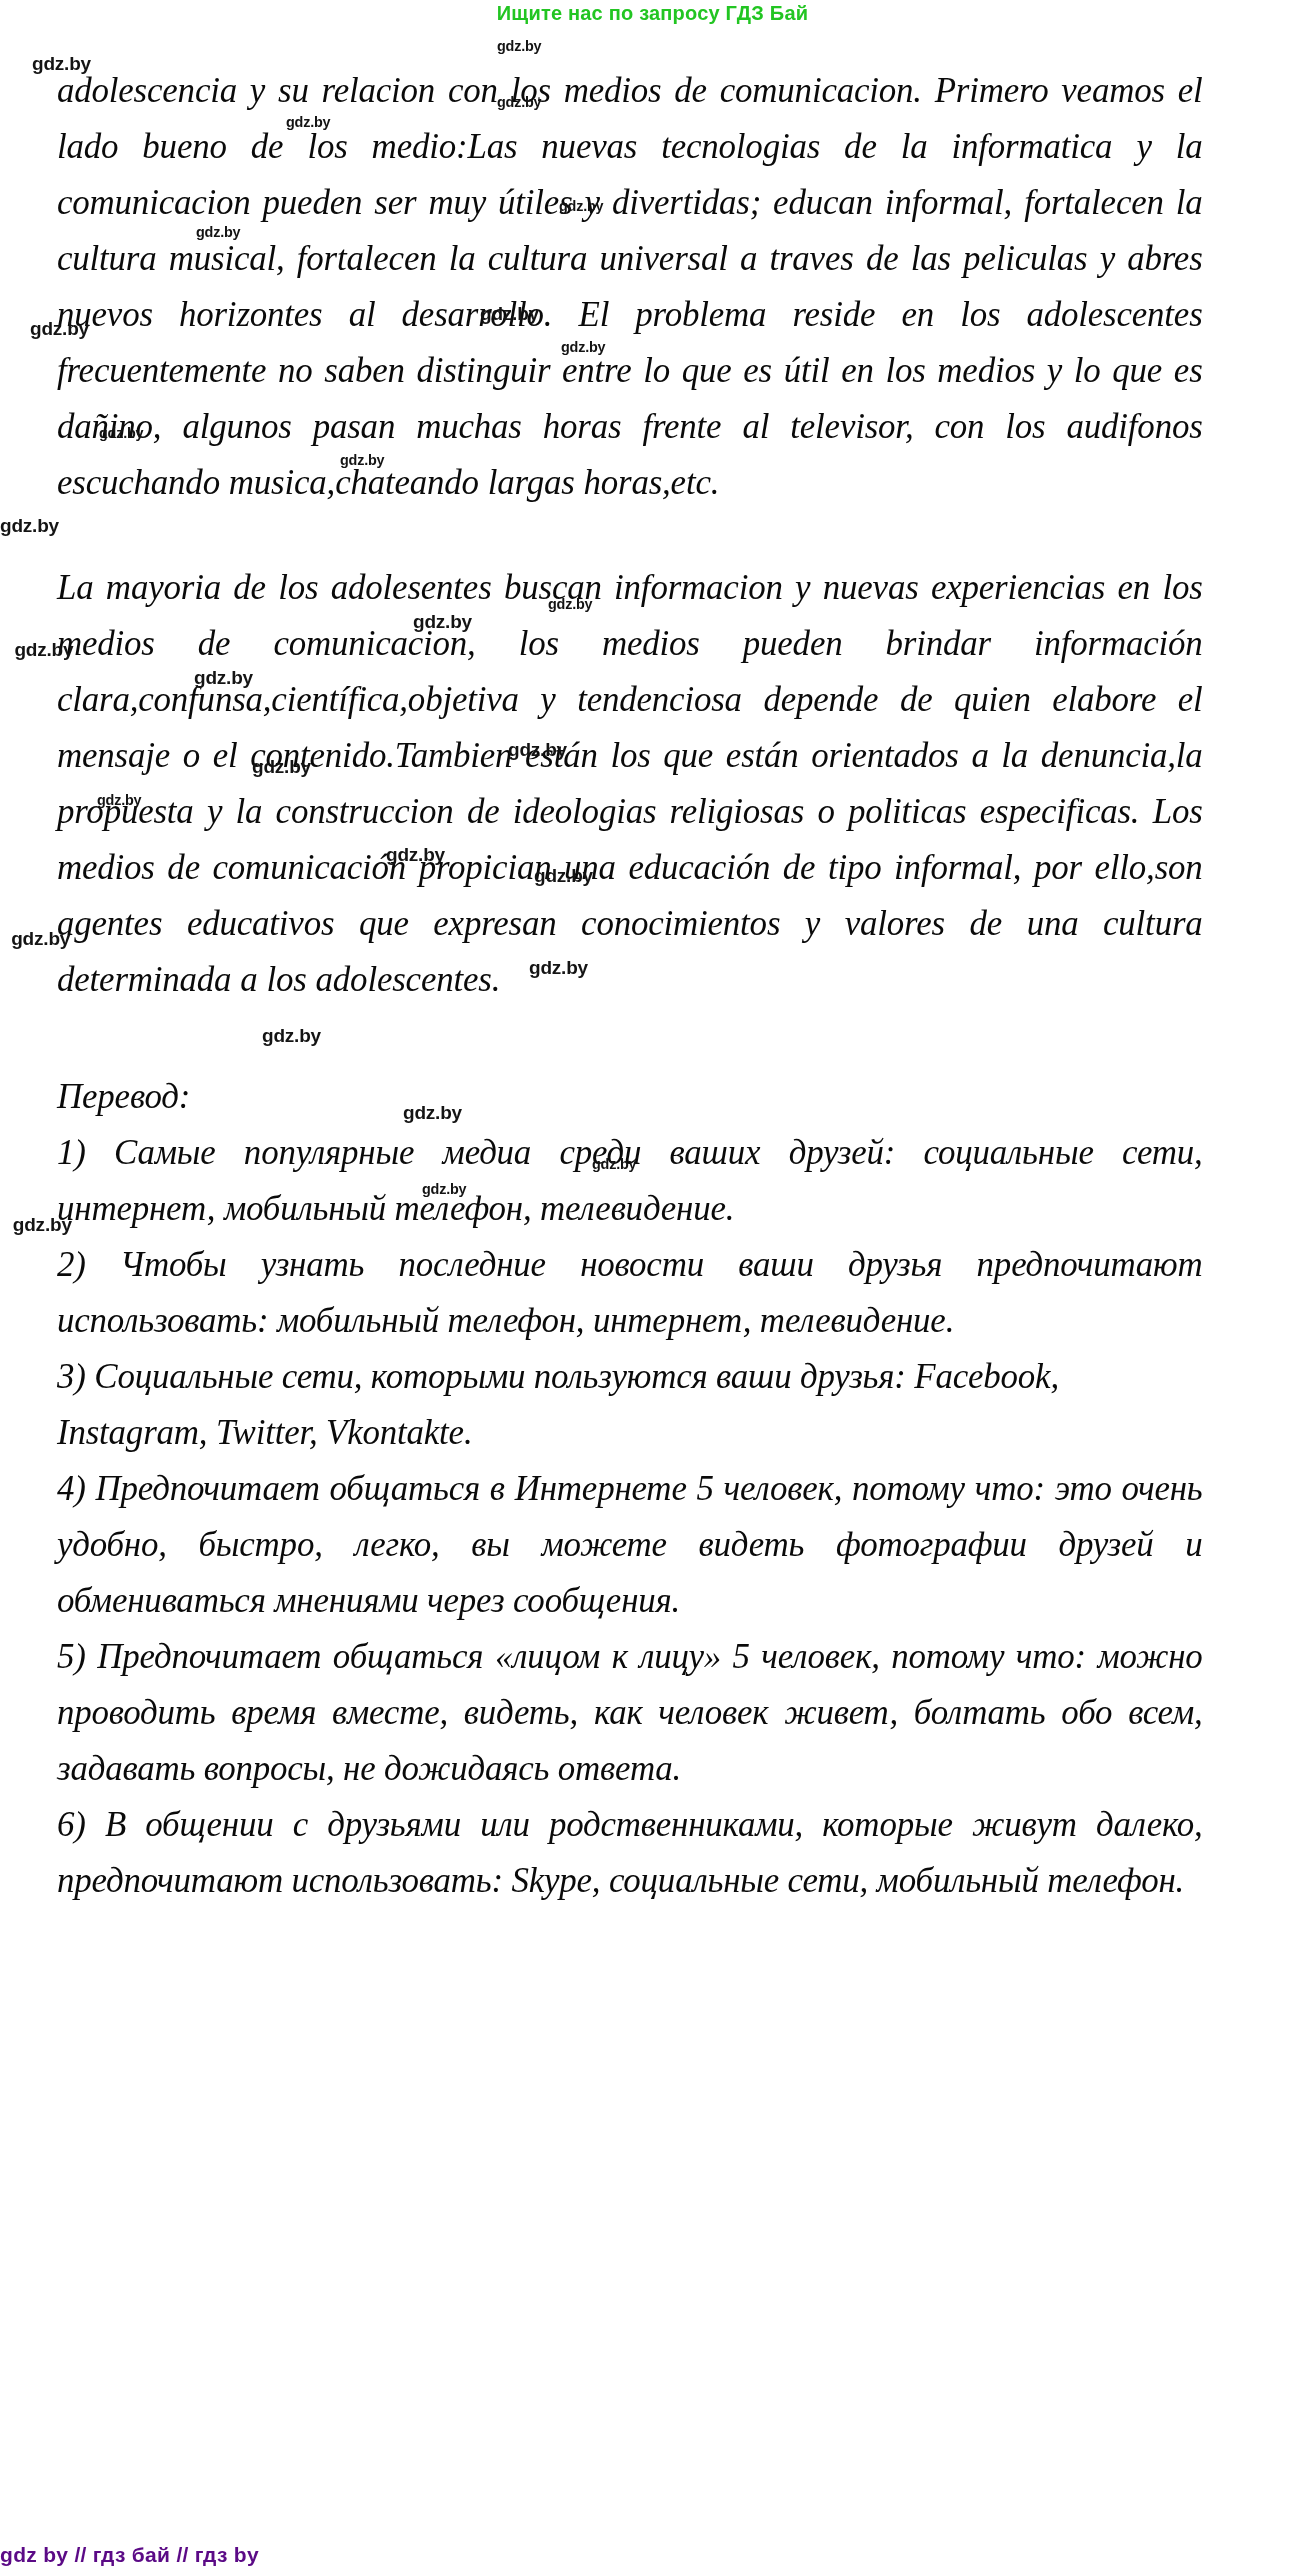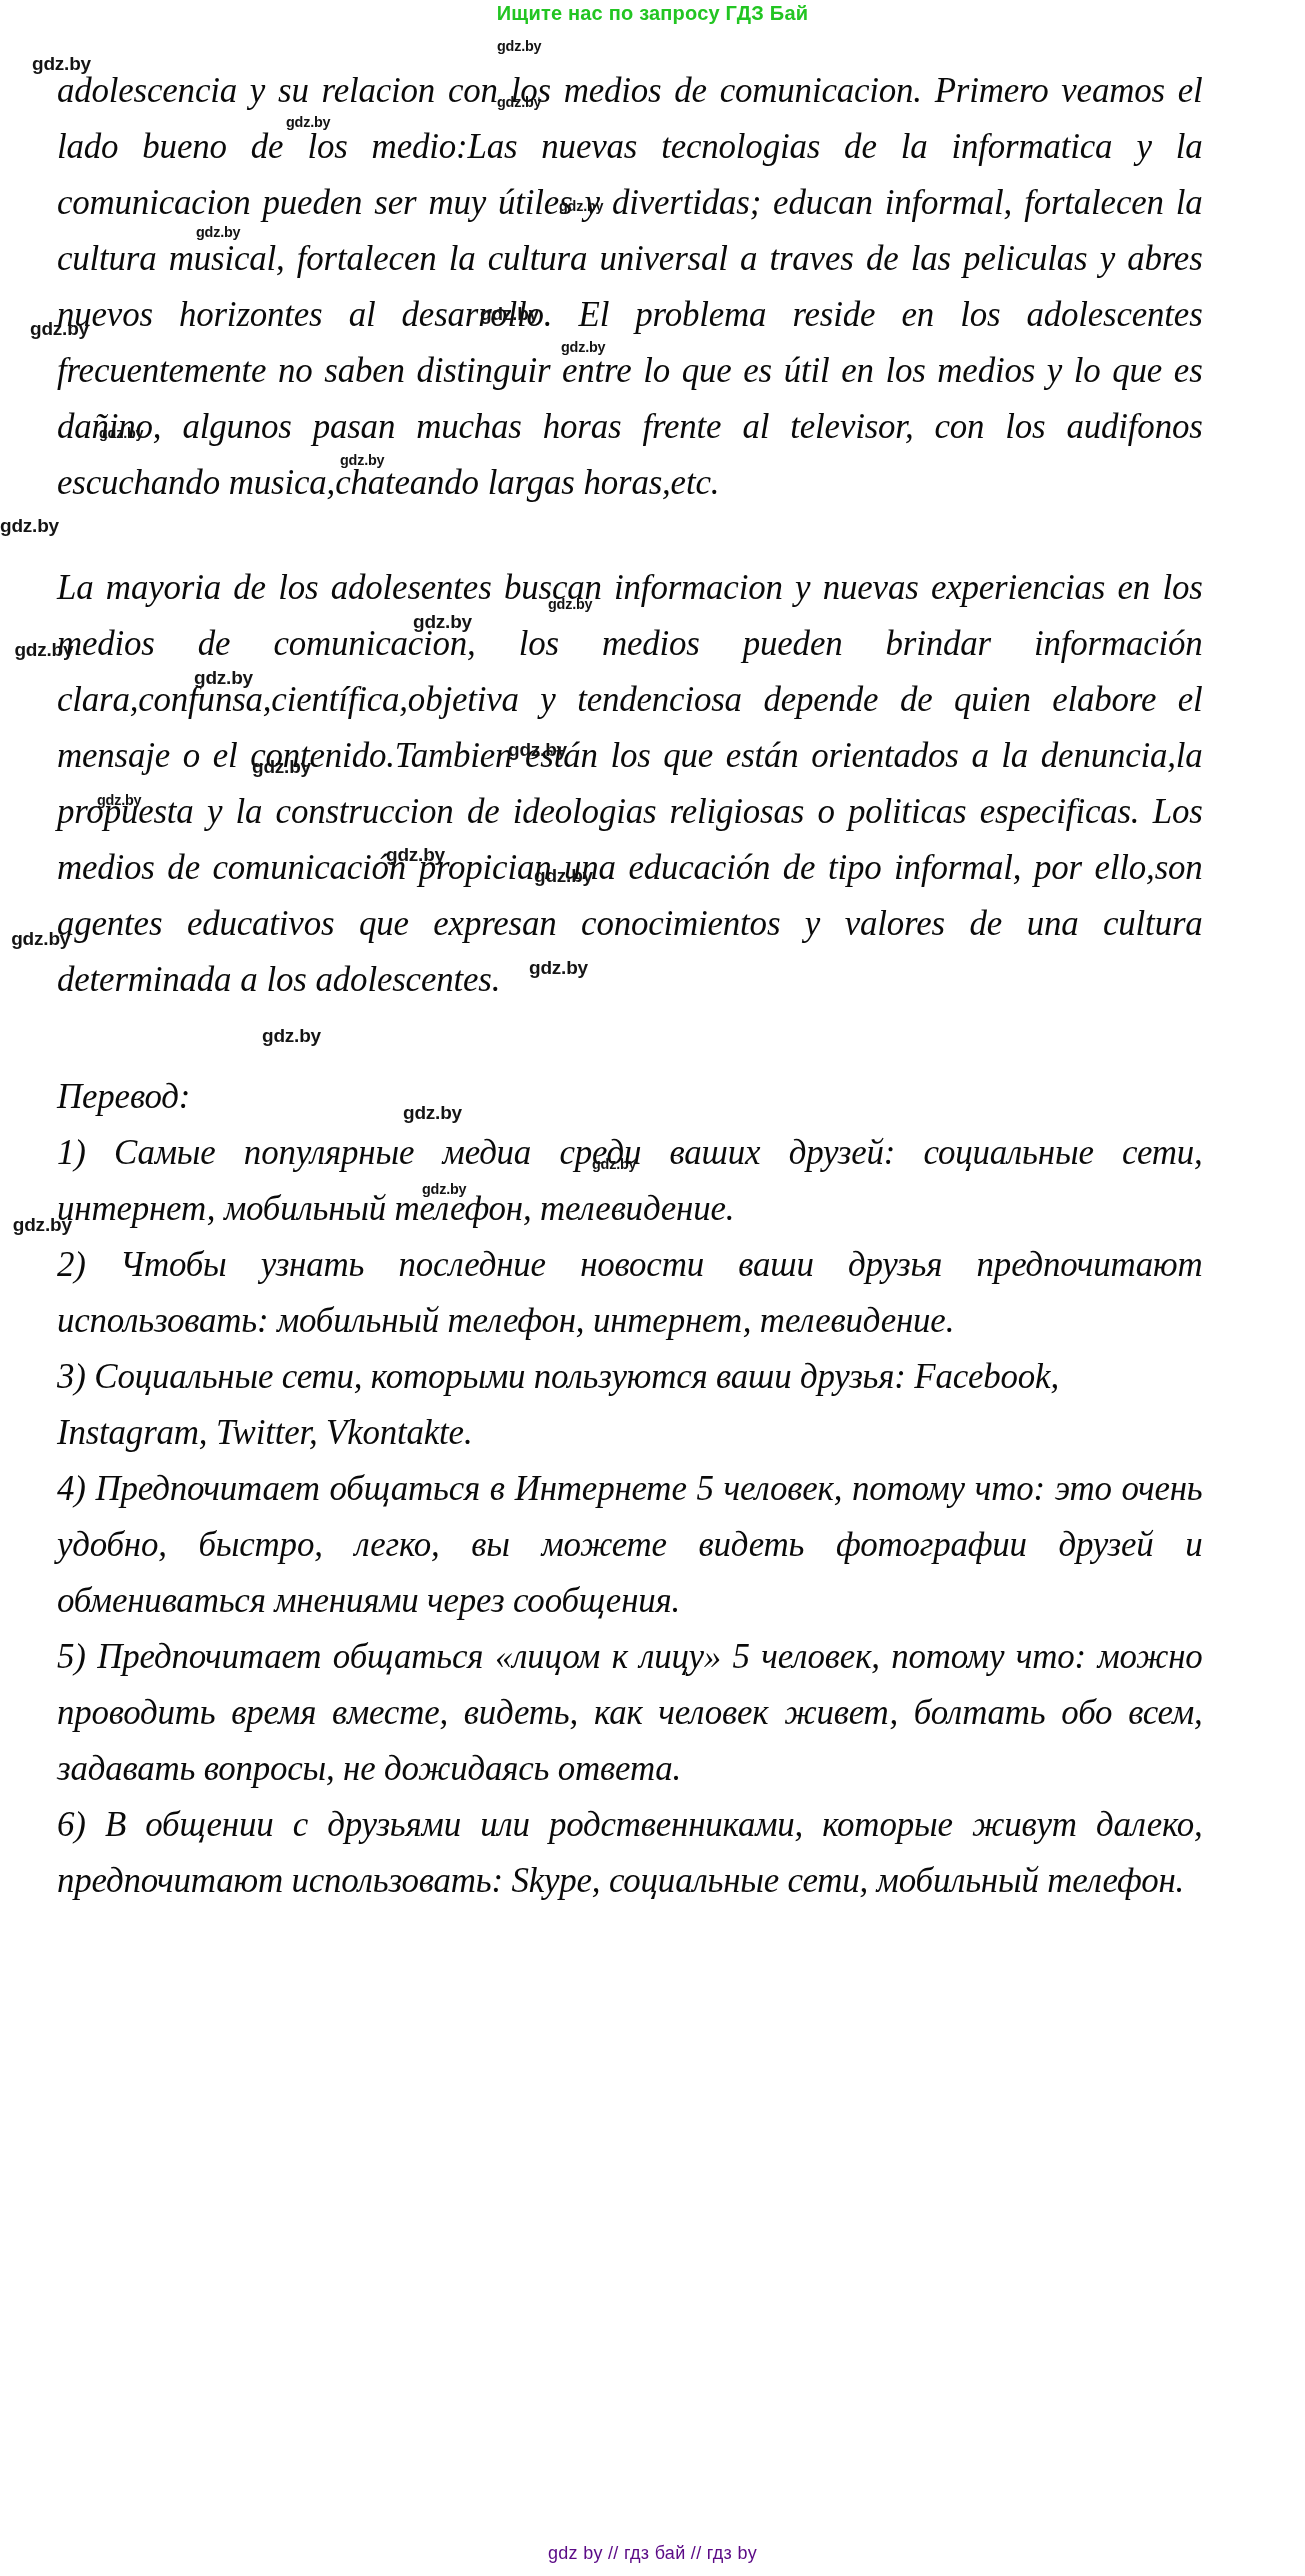--- a/index.html
+++ b/index.html
@@ -113,25 +113,25 @@
   .wm.big {
     font-size: 19px;
   }
 
   
   .footer-link {
     position: absolute;
     left: 0;
     top: 2543px;
     width: 1305px;
-    text-align: center;
+    text-align: left;
     color: #5b0a86;
     font-family: "Liberation Sans", "DejaVu Sans", sans-serif;
-    font-size: 18px;
-    font-weight: 400;
+    font-size: 21px;
+    font-weight: 700;
     letter-spacing: 0.3px;
     white-space: nowrap;
   }
 </style>
 </head>
 <body>
 
 <div class="page">
 
   <div class="promo-banner" style="color: rgb(34, 197, 34);">Ищите нас по запросу ГДЗ Бай</div>

